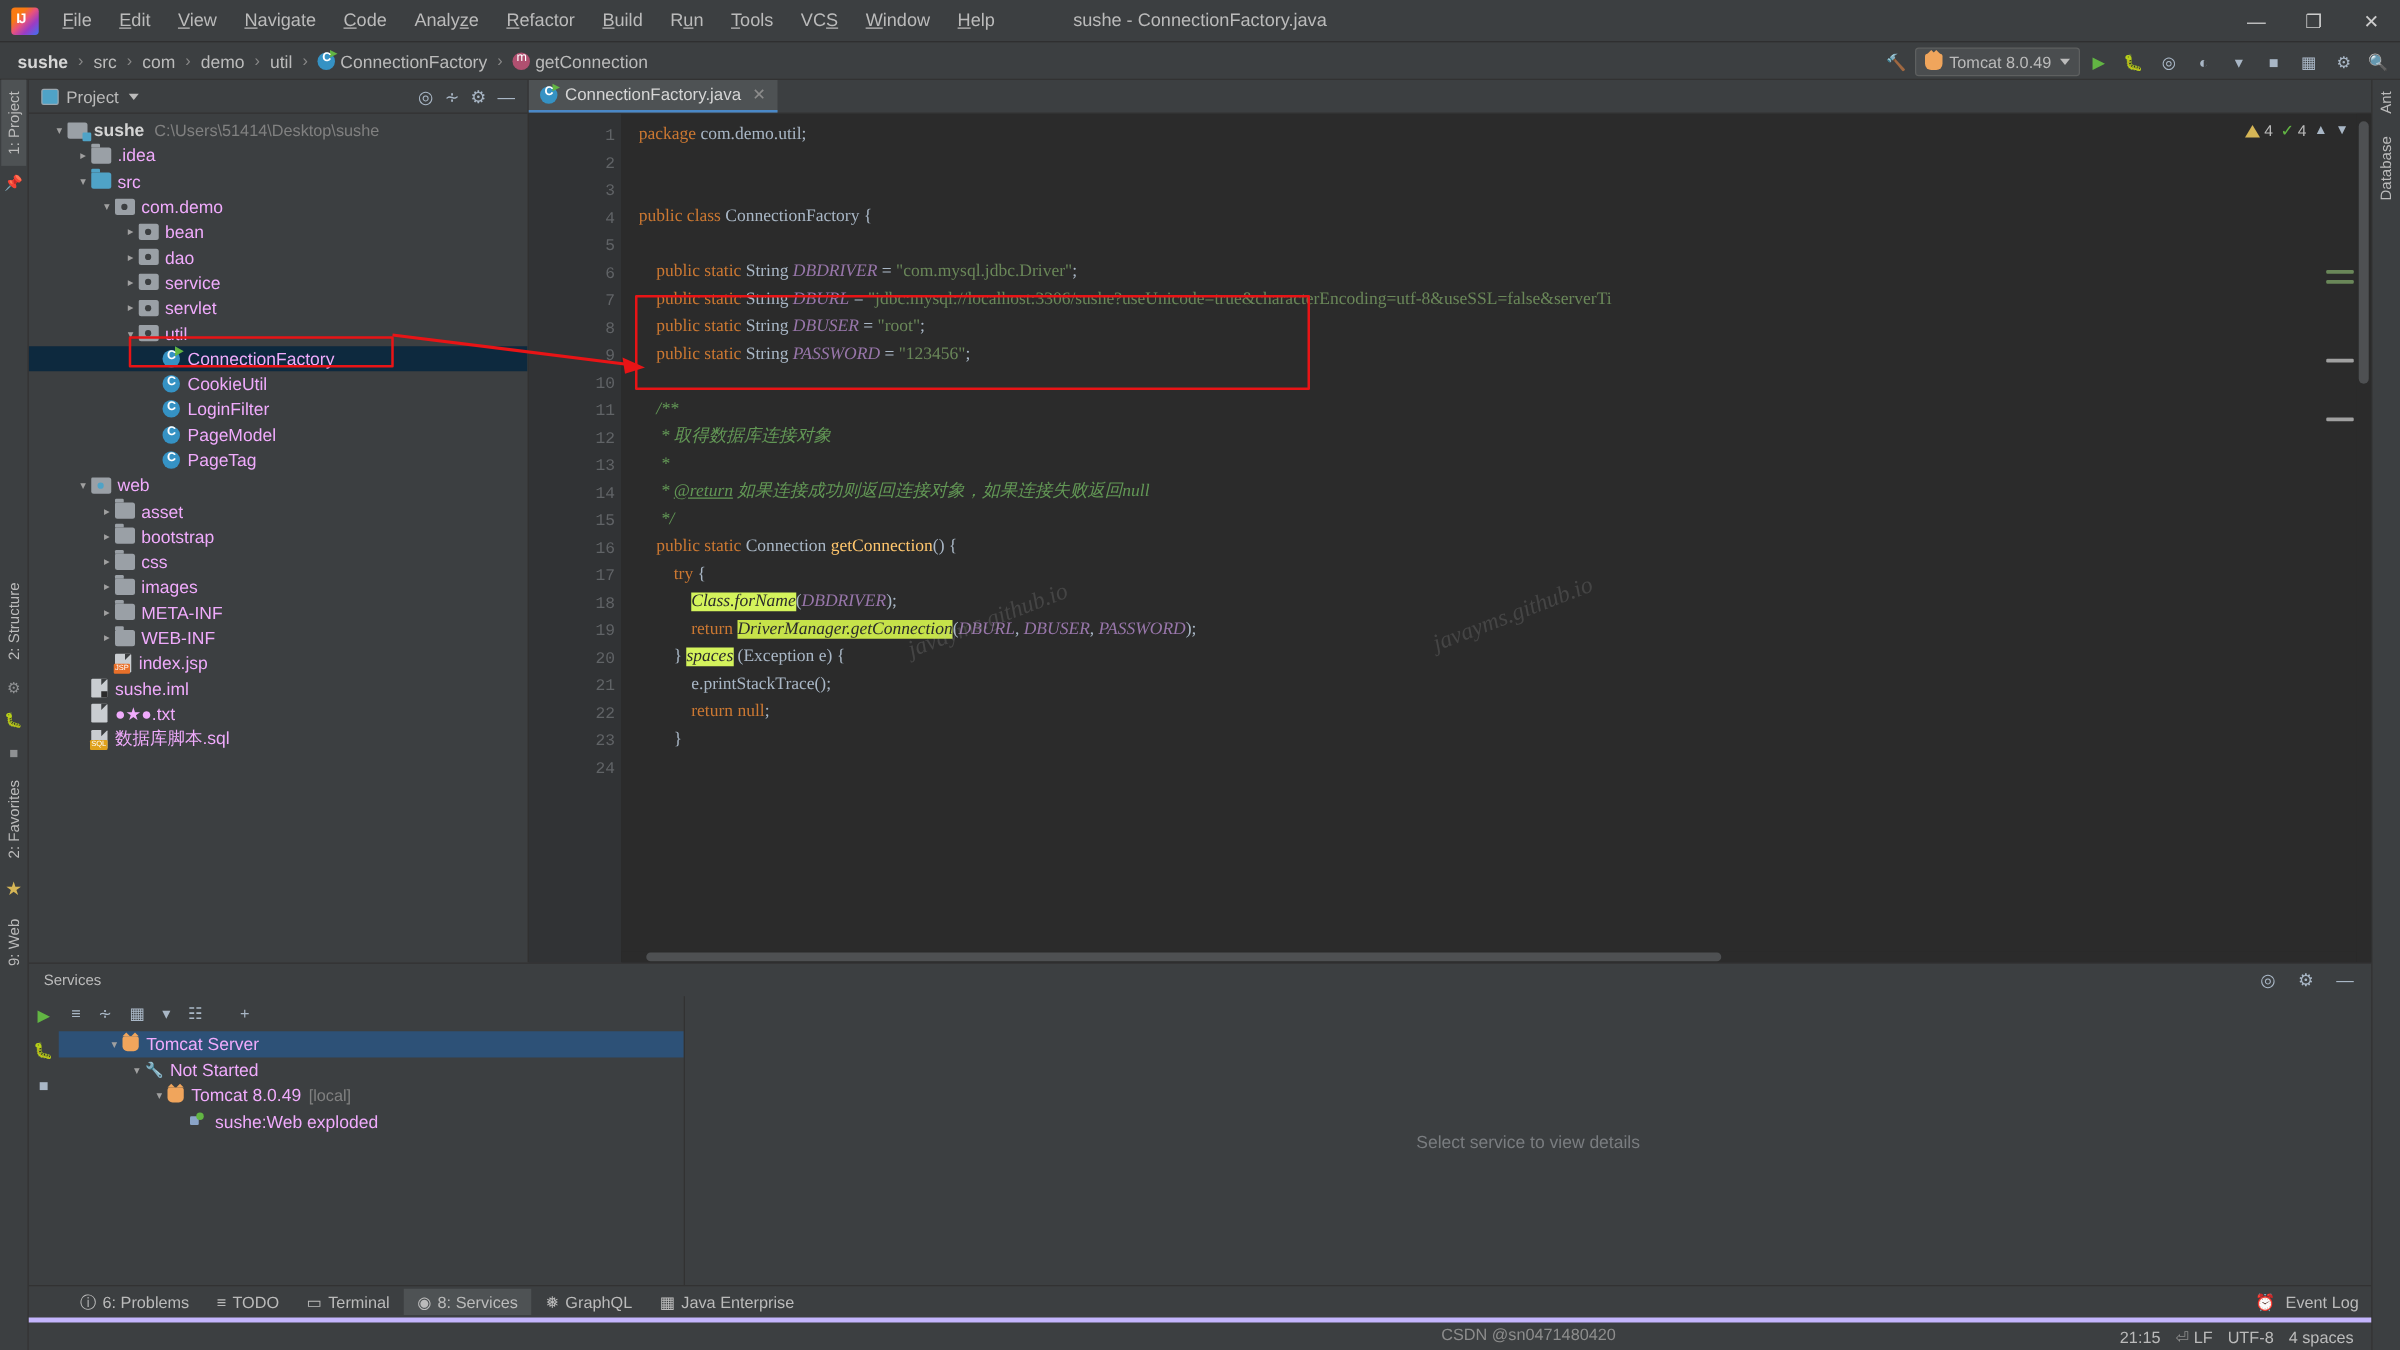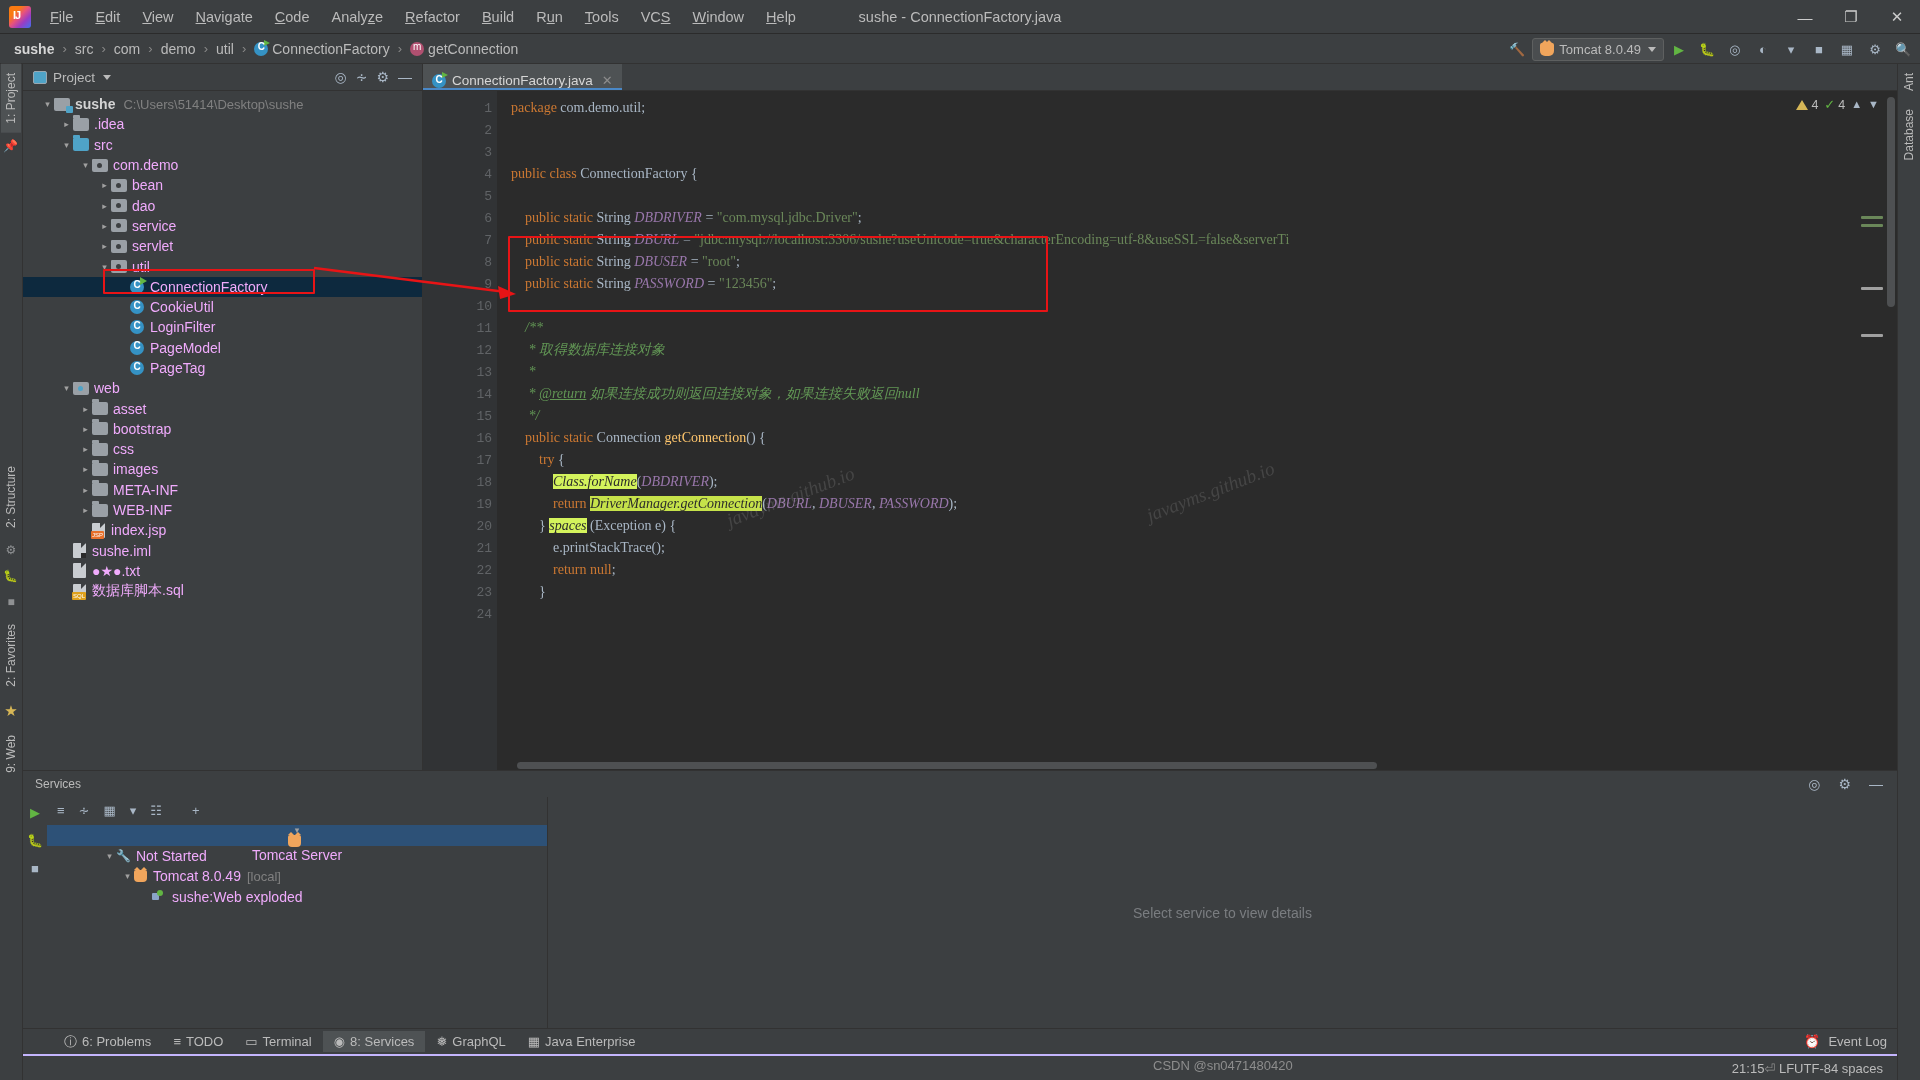--- a/index.html
+++ b/index.html
@@ -153,21 +153,21 @@
   .redbox{
     position:absolute; border:2px solid #e81416; border-radius:1px; pointer-events:none;
   }
 
   
   .editor-area{ flex:1; display:flex; flex-direction:column; min-width:0; min-height:0; background:#2b2b2b; }
   .tabbar{
     height:27px;background:#3c3f41;display:flex;align-items:flex-end;flex:none;border-bottom:1px solid #323232;
   }
   .etab{
-    height:27px;display:flex;align-items:flex-end;gap:6px;padding:0 9px;font-size:13.5px;
+    height:27px;display:flex;align-items:center;gap:6px;padding:0 9px;font-size:13.5px;
     background:#4e5254;color:#d6d6d6;border-bottom:2px solid #4a88c7;
   }
   .etab .x{ color:#8c8c8c; font-size:13px; margin-left:3px; }
 
   .ed-wrap{ flex:1; display:flex; position:relative; min-height:0; overflow:hidden; }
   .gutter{
     width:74px;flex:none;background:#313335;position:relative;padding-top:6px;
     font-family:"Liberation Mono", monospace; font-size:13px;
   }
   .gl{
@@ -221,21 +221,21 @@
   .svc-toolbar{
     width:24px;flex:none;display:flex;flex-direction:column;align-items:center;gap:13px;padding-top:8px;
     color:#a9b7c6;font-size:13px;
   }
   .svc-tree-wrap{ width:500px; flex:none; display:flex; flex-direction:column; min-height:0;}
   .svc-tb{
     height:26px;display:flex;align-items:center;gap:14px;padding:0 10px;flex:none;color:#a9b7c6;font-size:13px;
   }
   .svc-tree{ flex:1; font-size:14px; padding-top:2px; }
   .svc-row{ height:20.5px; display:flex; align-items:center; white-space:nowrap; }
-  .svc-row.sel{ background:#2d5177;flex-direction:column; }
+  .svc-row.sel{ background:#2d5177; }
   .svc-detail{
     flex:1;display:flex;align-items:center;justify-content:center;
     color:#7a7d80;font-size:14px;border-left:1px solid #323232;position:relative;
   }
   .wrench{ color:#c9c9c9; font-size:12px; margin-right:5px; }
   .tomcat-ic{width:13px;height:12px;flex:none;margin-right:6px;background:#f0a55c;border-radius:2px 2px 4px 4px;position:relative;}
   .tomcat-ic:before{content:"";position:absolute;left:0px;top:-3px;border-left:3.5px solid transparent;border-right:3.5px solid transparent;border-bottom:3.5px solid #f0a55c;}
   .tomcat-ic:after{content:"";position:absolute;right:0px;top:-3px;border-left:3.5px solid transparent;border-right:3.5px solid transparent;border-bottom:3.5px solid #f0a55c;}
   .deploy-ic{ width:15px;height:13px;flex:none;margin-right:5px;position:relative; }
   .deploy-ic:before{content:"";position:absolute;left:0;top:3px;width:7px;height:7px;background:#8aa4c8;border-radius:1px;}
@@ -248,22 +248,22 @@
   .botbar{
     height:26px;background:#3c3f41;border-top:1px solid #323232;flex:none;
     display:flex;align-items:center;padding-left:30px;gap:0;
   }
   .bt{ display:flex;align-items:center;gap:5px;padding:3px 11px;font-size:13px;color:#bbbbbb;white-space:nowrap;}
   .bt.active{ background:#4e5254; }
   .botbar-right{ margin-left:auto; display:flex; align-items:center; gap:8px; padding-right:10px; font-size:13px; color:#bbbbbb;}
 
   
   .statusbar{
-    height:26px;background:#3c3f41;border-top:2px solid #c4b5fd;flex:none;
-    display:flex;align-items:center;justify-content:flex-end;gap:0;padding-right:14px;
+    height:26px;background:#3c3f41;border-top:4px solid #c4b5fd;flex:none;
+    display:flex;align-items:center;justify-content:flex-end;gap:12px;padding-right:14px;
     font-size:13px;color:#bbbbbb;position:relative;
   }
   .csdn{
     position:absolute; left:1130px; top:2px; font-size:13px; color:#8d8d8d; font-family:"Liberation Sans",sans-serif;
   }
 </style>
 </head>
 <body>
 
 <div class="app">

